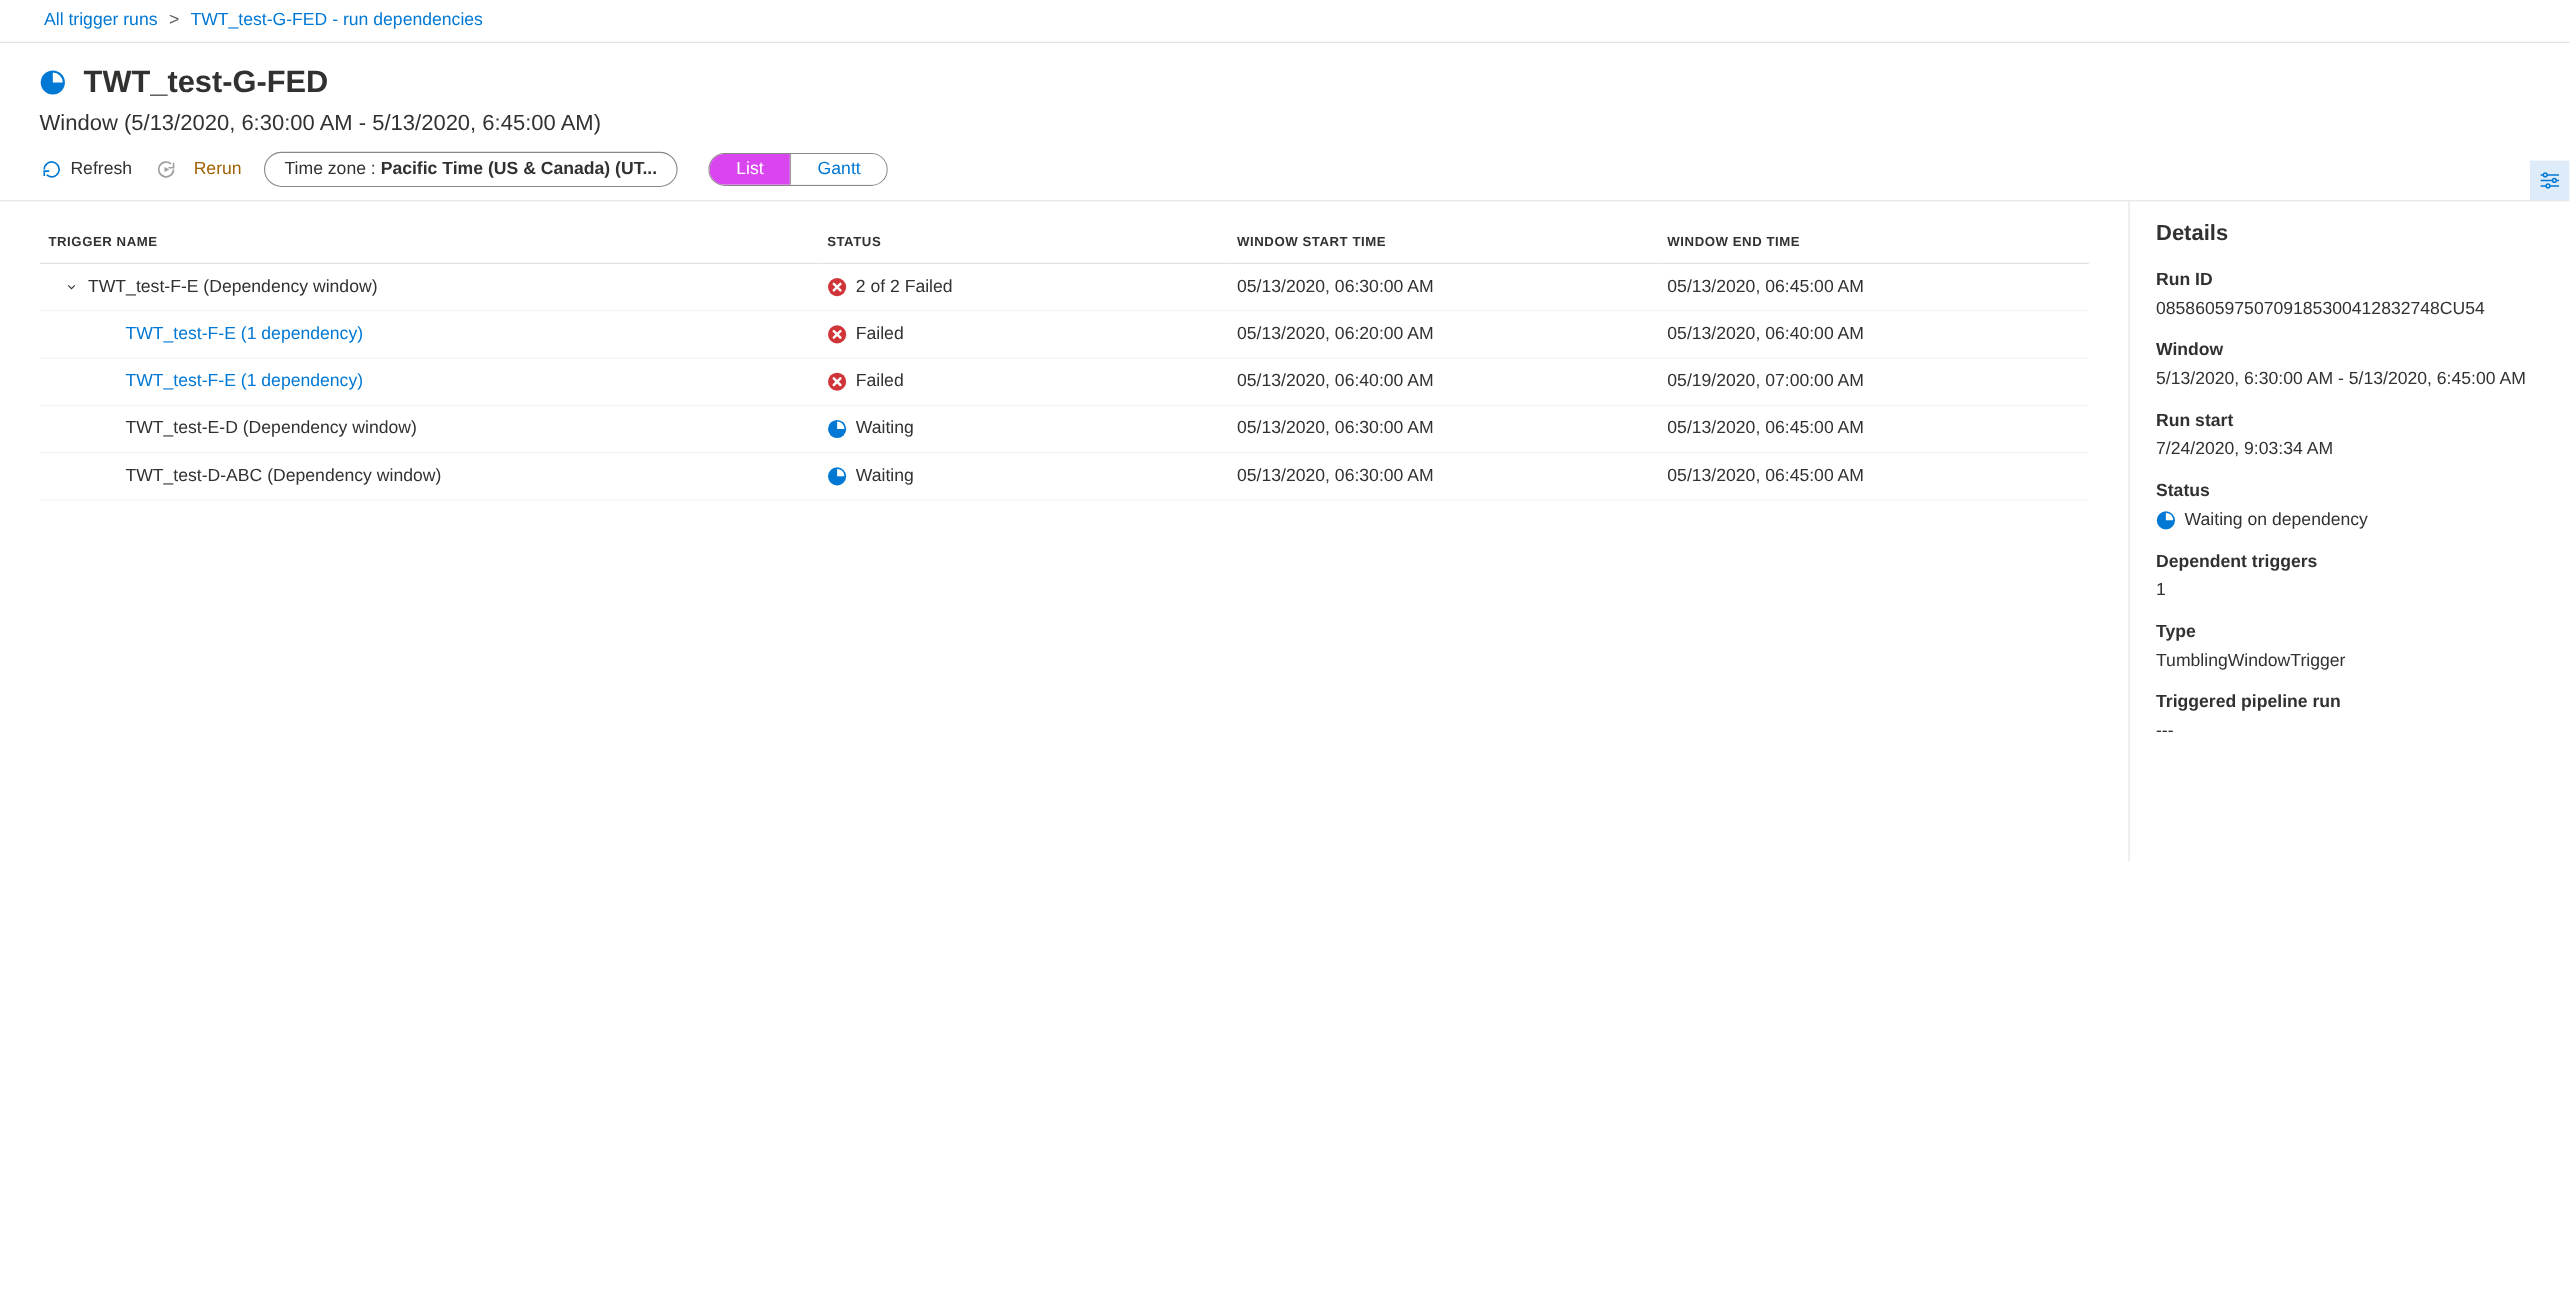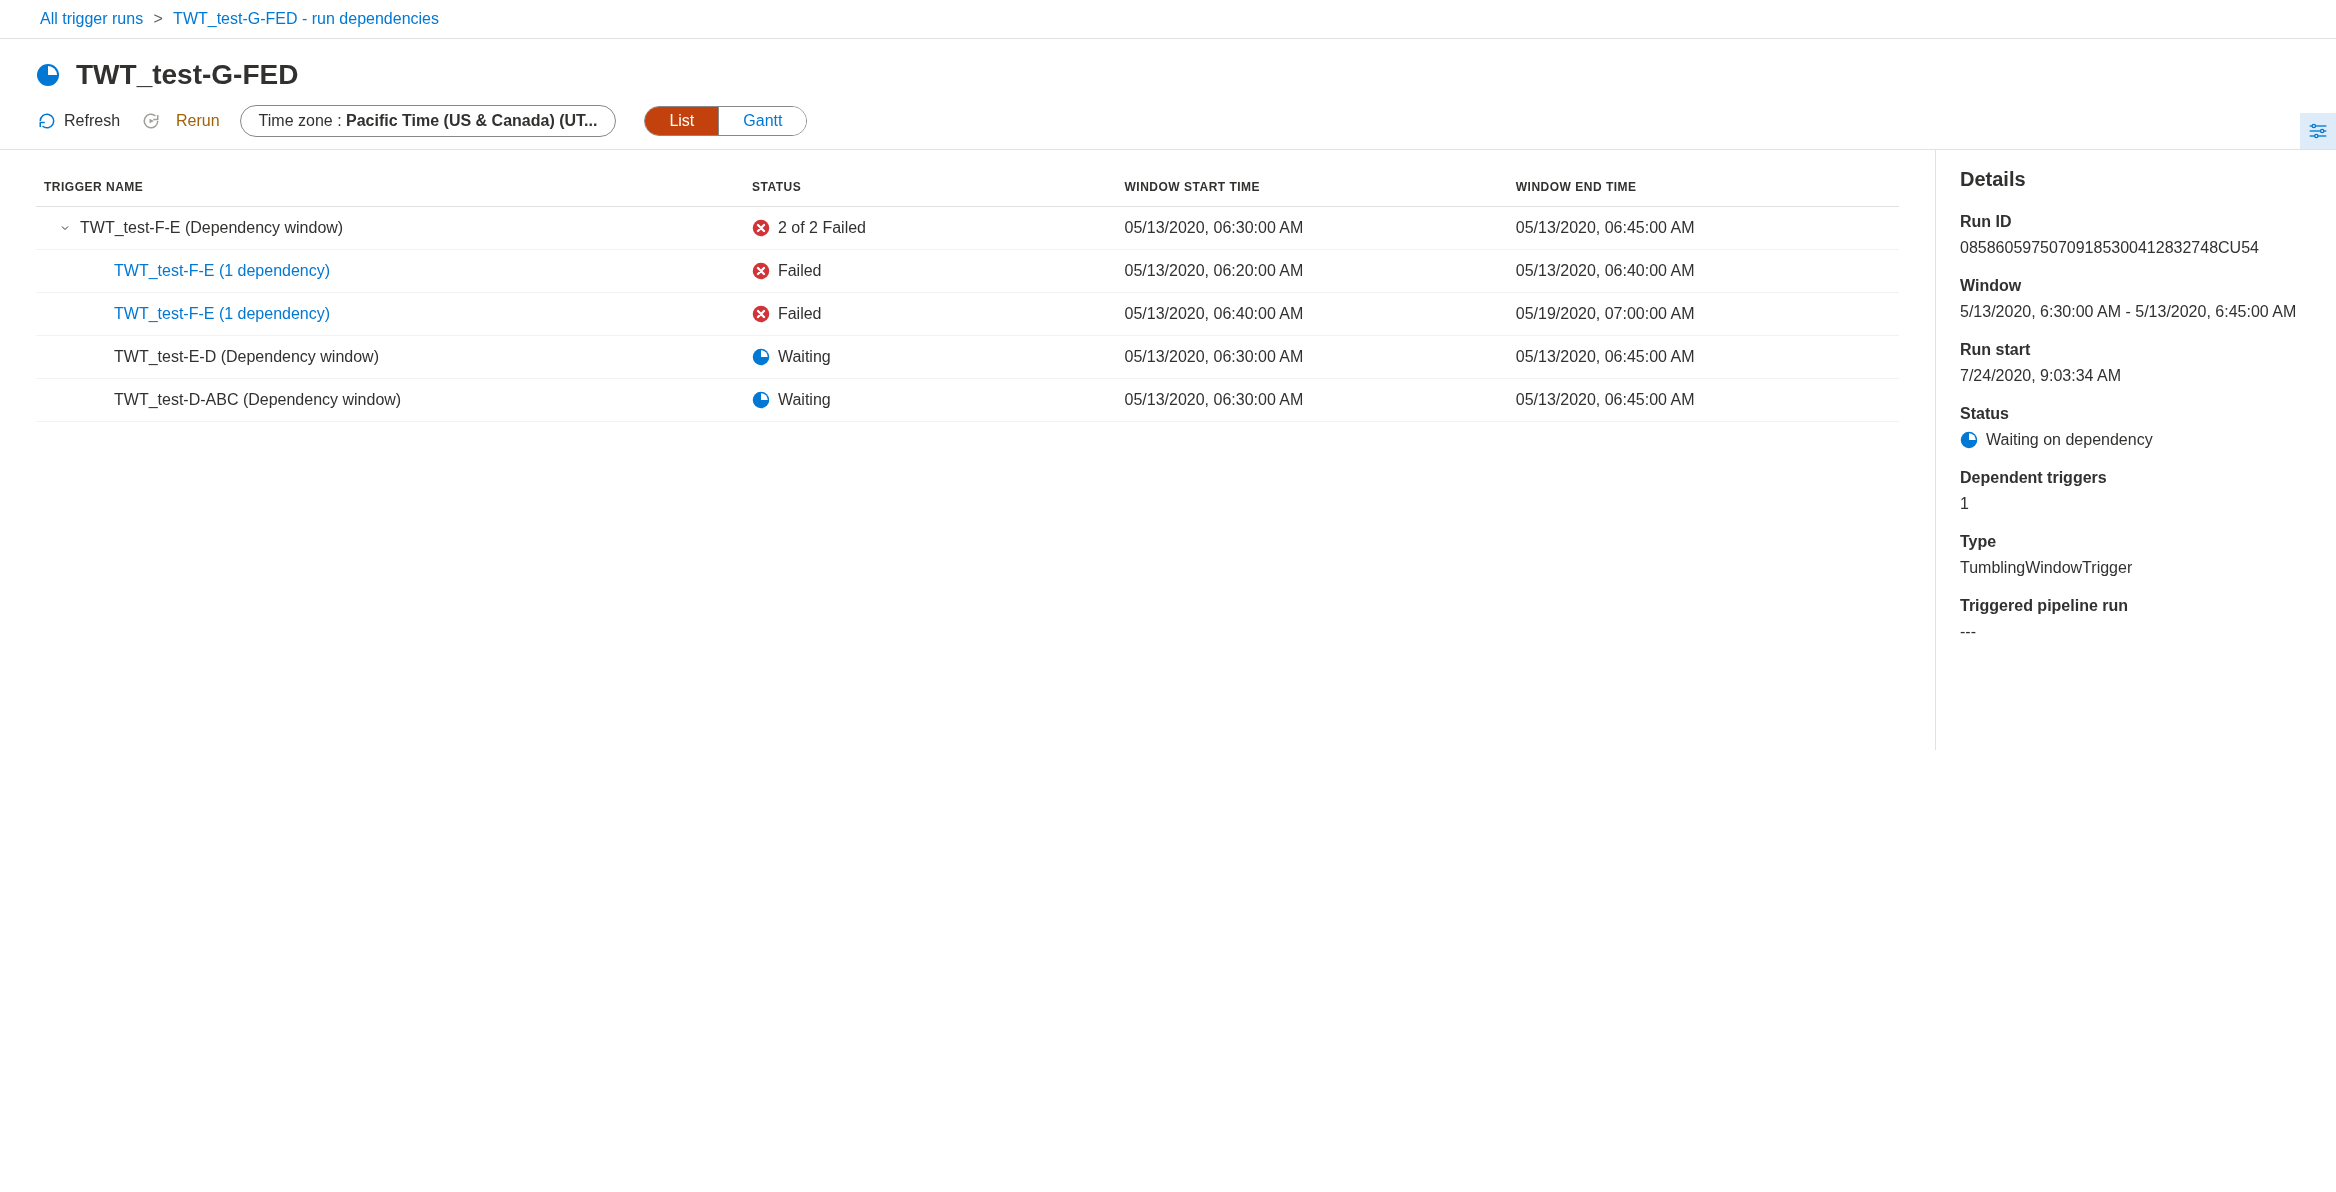--- a/index.html
+++ b/index.html
@@ -17,21 +17,21 @@
 
   .toolbar { display: flex; align-items: center; gap: 18px; margin-top: 14px; }
   .tool-btn { display: flex; align-items: center; gap: 8px; font-size: 16px; cursor: pointer; color: #323130; padding: 4px 2px; }
   .tool-btn.disabled { color: #a16207; cursor: default; gap: 16px; }
   .timezone-pill { border: 1px solid #8a8886; border-radius: 18px; padding: 6px 18px; font-size: 16px; max-width: 400px; white-space: nowrap; overflow: hidden; text-overflow: ellipsis; cursor: pointer; }
   .timezone-pill .label { font-weight: 400; }
   .timezone-pill .value { font-weight: 600; }
 
   .seg-group { display: flex; border: 1px solid #8a8886; border-radius: 18px; overflow: hidden; margin-left: 10px; }
   .seg-btn { padding: 5px 24px; font-size: 16px; cursor: pointer; background: #fff; border: none; color: #0078d4; }
-  .seg-btn.active { background: #c2410c; color: #fff; }
+  .seg-btn.active { background: #d946ef; color: #fff; }
   .seg-divider { width: 1px; background: #8a8886; }
 
   .filter-btn { position: absolute; right: 0; bottom: 0; width: 36px; height: 36px; background: #deecf9; display:flex; align-items:center; justify-content:center; cursor:pointer; }
 
   .content { display: flex; }
   .main-area { flex: 1; padding: 18px 36px; border-right: 1px solid #e1e1e1; min-height: 600px; }
   .section-title { font-size: 20px; font-weight: 600; margin-bottom: 30px; }
 
   table { width: 100%; border-collapse: collapse; }
   th { text-align: left; font-size: 12px; font-weight: 600; letter-spacing: 0.5px; color: #323130; padding: 12px 8px; border-bottom: 1px solid #e1e1e1; text-transform: uppercase; }
@@ -65,20 +65,21 @@
 <div class="header">
   <div class="header-title-row">
     <span class="icon icon-clock">
       <svg width="24" height="24" viewBox="0 0 24 24">
           <circle cx="12" cy="12" r="11" fill="#0078d4"></circle>
           <path d="M12 3 A9 9 0 0 1 21 12 L12 12 Z" fill="#fff"></path>
         </svg>
     </span>
     <span class="header-title">TWT_test-G-FED</span>
   </div>
+  <div class="window-text">Window (5/13/2020, 6:30:00 AM - 5/13/2020, 6:45:00 AM)</div>
 
   <div class="toolbar">
     <div class="tool-btn">
       <span class="icon icon-refresh">
         <svg width="18" height="18" viewBox="0 0 24 24" fill="none" stroke="#0078d4" stroke-width="2">
             <path d="M3 12a9 9 0 1 1 3 6.7"></path>
             <path d="M3 20v-6h6"></path>
           </svg>
       </span>
       <span>Refresh</span>

